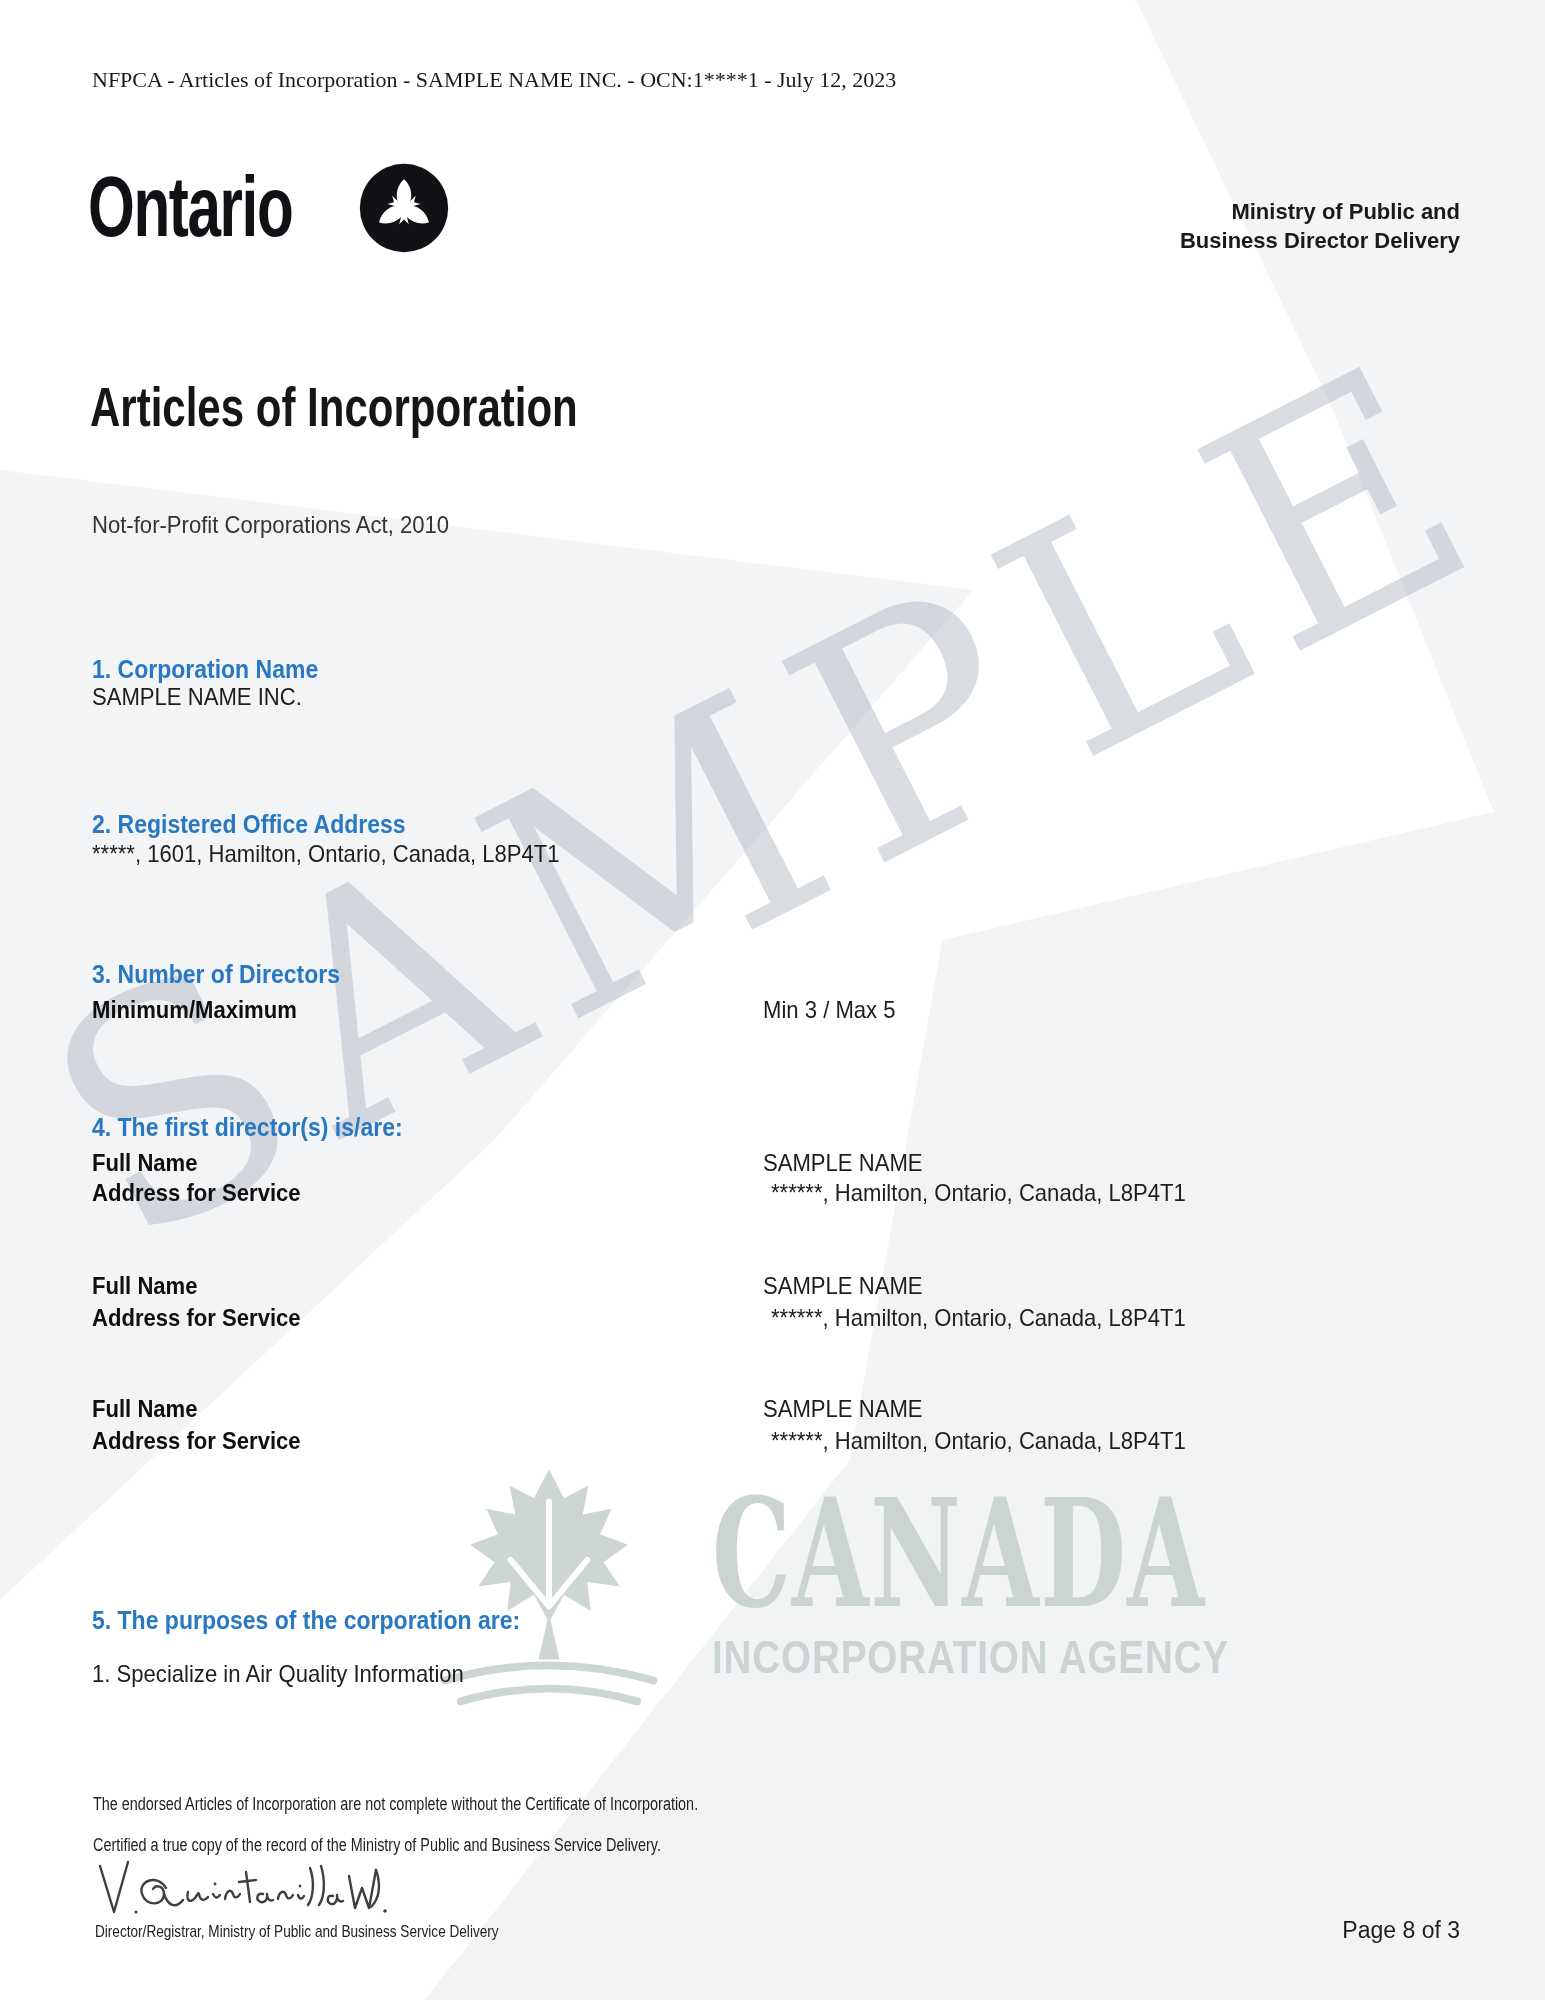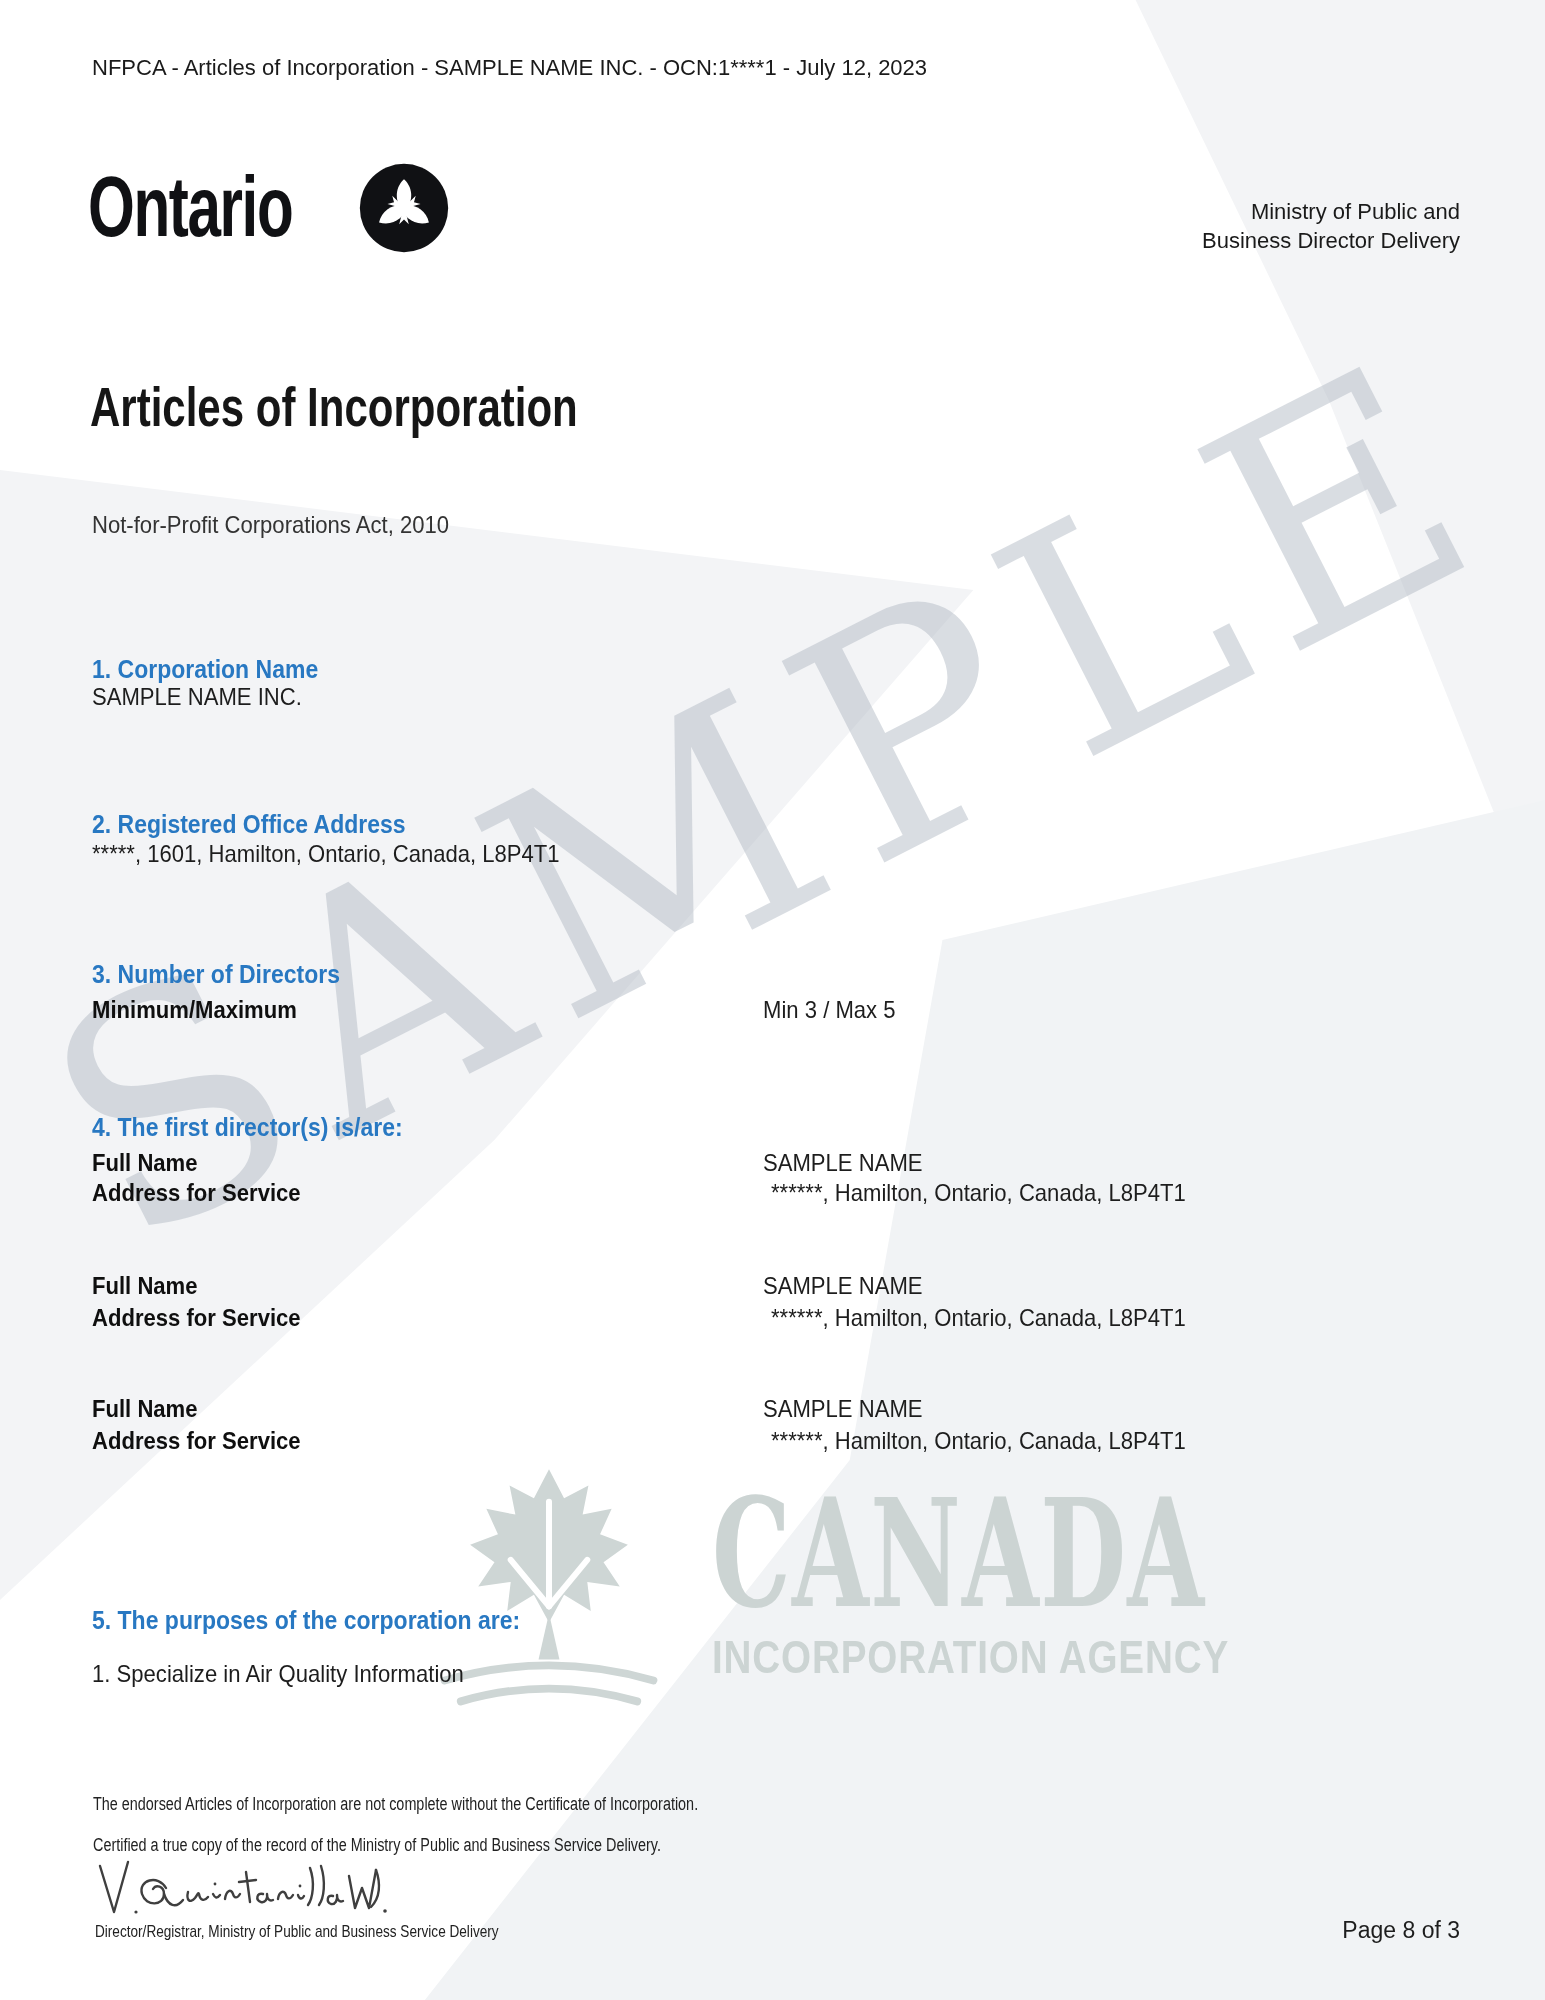--- a/index.html
+++ b/index.html
@@ -14,26 +14,26 @@
         color:rgba(175,183,195,0.48);white-space:nowrap;z-index:1;}
   .wm-agency-title{position:absolute;left:712px;top:1478px;font-family:"DejaVu Serif","Liberation Serif",serif;
         font-weight:700;font-size:150px;line-height:150px;letter-spacing:2px;color:#ccd4d3;
         transform:scaleX(.66);transform-origin:left top;white-space:nowrap;z-index:1;}
   .wm-agency-sub{position:absolute;left:712px;top:1633px;font-weight:700;font-size:46px;line-height:48px;
         letter-spacing:1px;color:#ccd4d3;transform:scaleX(.84);transform-origin:left top;white-space:nowrap;z-index:1;}
   .wm-leaf{position:absolute;left:433px;top:1464px;width:232px;height:252px;z-index:1;}
   .txt{position:absolute;white-space:nowrap;z-index:2;}
   .cx92{transform:scaleX(.92);transform-origin:left top;}
   .cx80{transform:scaleX(.80);transform-origin:left top;}
-  .meta{left:92px;top:54px;font-size:22px;line-height:28px;color:#1a1a1a;}
+  .meta{left:92px;top:66px;font-size:22px;line-height:28px;color:#1a1a1a;font-family:Liberation Serif, serif;}
   .wordmark{left:88px;top:163px;font-size:86px;line-height:86px;font-weight:700;letter-spacing:-2px;
         color:#101114;transform:scaleX(.7);transform-origin:left top;}
   .trillium{position:absolute;left:356px;top:160px;width:96px;height:96px;z-index:2;}
   .ministry{position:absolute;right:85px;top:197px;text-align:right;font-size:22px;line-height:29px;
-        font-weight:400;color:#1a1a1a;z-index:2;}
+        font-weight:700;color:#1a1a1a;z-index:2;}
   .title{left:90px;top:372px;font-size:56px;line-height:70px;font-weight:700;color:#161616;
         transform:scaleX(.75);transform-origin:left top;}
   .act{left:92px;top:510px;font-size:24px;line-height:30px;color:#333;}
   .sec-h{font-size:25px;line-height:30px;font-weight:700;color:#2878c2;}
   .lbl{font-size:24px;line-height:30px;font-weight:700;color:#0f0f0f;}
   .val{font-size:24px;line-height:30px;color:#1d1d1d;}
   .col2{left:763px;}
   .note{font-size:18px;line-height:24px;color:#222;}
   .registrar{left:95px;top:1921px;font-size:17px;line-height:22px;color:#222;}
   .pagenum{position:absolute;right:85px;top:1916px;font-size:23px;line-height:28px;color:#1d1d1d;z-index:2;}

